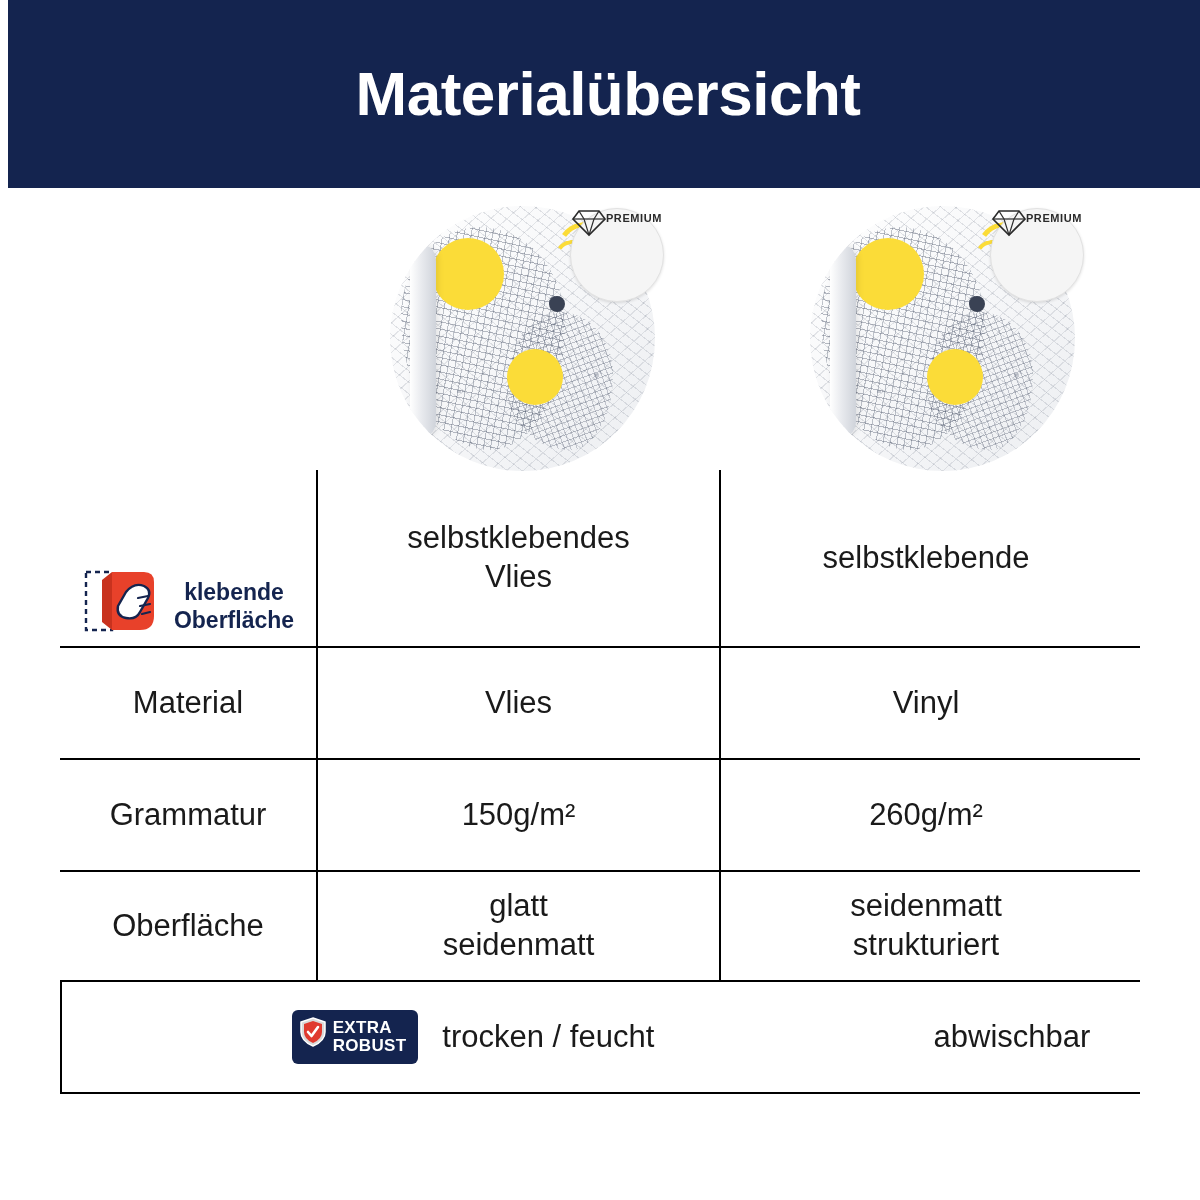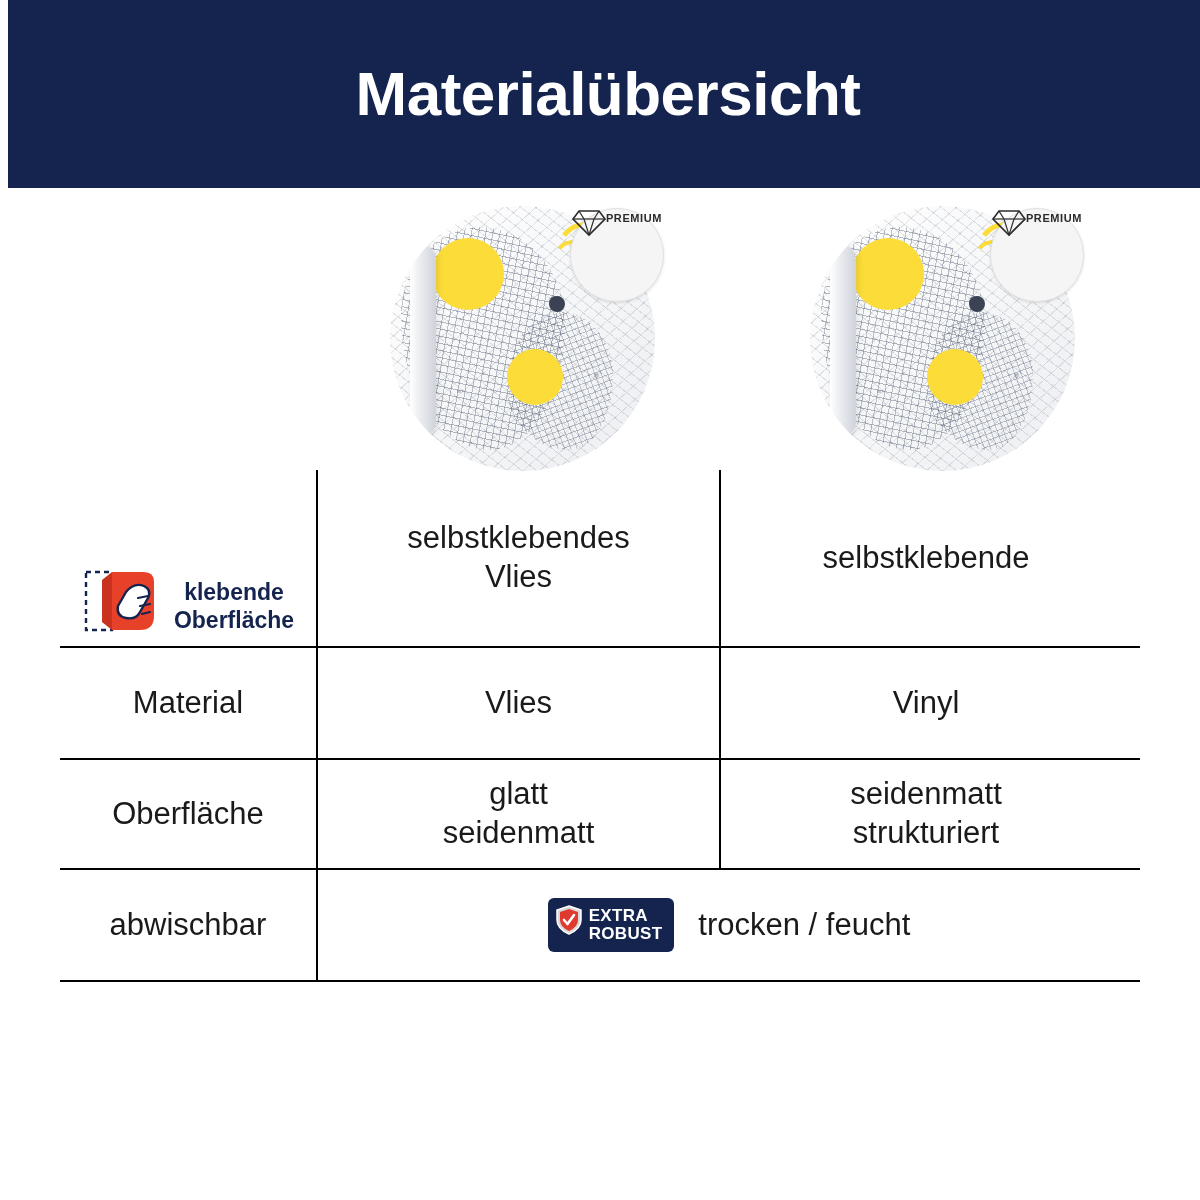--- a/index.html
+++ b/index.html
@@ -292,53 +292,58 @@
         </div>
       </div>
     </div>
 
     <div class="row r-norm">
       <div class="cell c-label">Material</div>
       <div class="cell c-a">Vlies</div>
       <div class="cell c-b">Vinyl</div>
     </div>
 
+    <div class="row r-norm">
+      <div class="cell c-label">Grammatur</div>
+      <div class="cell c-a">150g/m²</div>
+      <div class="cell c-b">260g/m²</div>
+    </div>
 
     <div class="row r-tall">
       <div class="cell c-label">Oberfläche</div>
       <div class="cell c-a">
         <div>
           <span>glatt</span><br>
           <span>seidenmatt</span>
         </div>
       </div>
       <div class="cell c-b">
         <div>
           <span>seidenmatt</span><br>
           <span>strukturiert</span>
         </div>
       </div>
     </div>
 
     <div class="row r-norm">
-      <div class="cell c-label">abwischbar</div>
       <div class="cell c-wide">
         <div class="wipe-row-inner">
           <div class="robust-badge">
             <span class="shield">
               <svg width="26" height="30" viewBox="0 0 26 30">
                 <path d="M13 1 L25 5 V15 Q25 24 13 29 Q1 24 1 15 V5 Z" fill="#d9d9d9" stroke="#ffffff" stroke-width="1.5"></path>
                 <path d="M13 4 L22 7 V15 Q22 22 13 26 Q4 22 4 15 V7 Z" fill="#e03a2f"></path>
                 <path d="M8 15 l3.5 4 L18 10" fill="none" stroke="#ffffff" stroke-width="2.6" stroke-linecap="round" stroke-linejoin="round"></path>
               </svg>
             </span>
             <span class="robust-text">
               <span>EXTRA</span><br>
               <span>ROBUST</span>
             </span>
           </div>
           <span class="wipe-text">trocken / feucht</span>
         </div>
       </div>
+      <div class="cell c-label">abwischbar</div>
     </div>
 
   </div>
 </div>
 
 </body></html>

